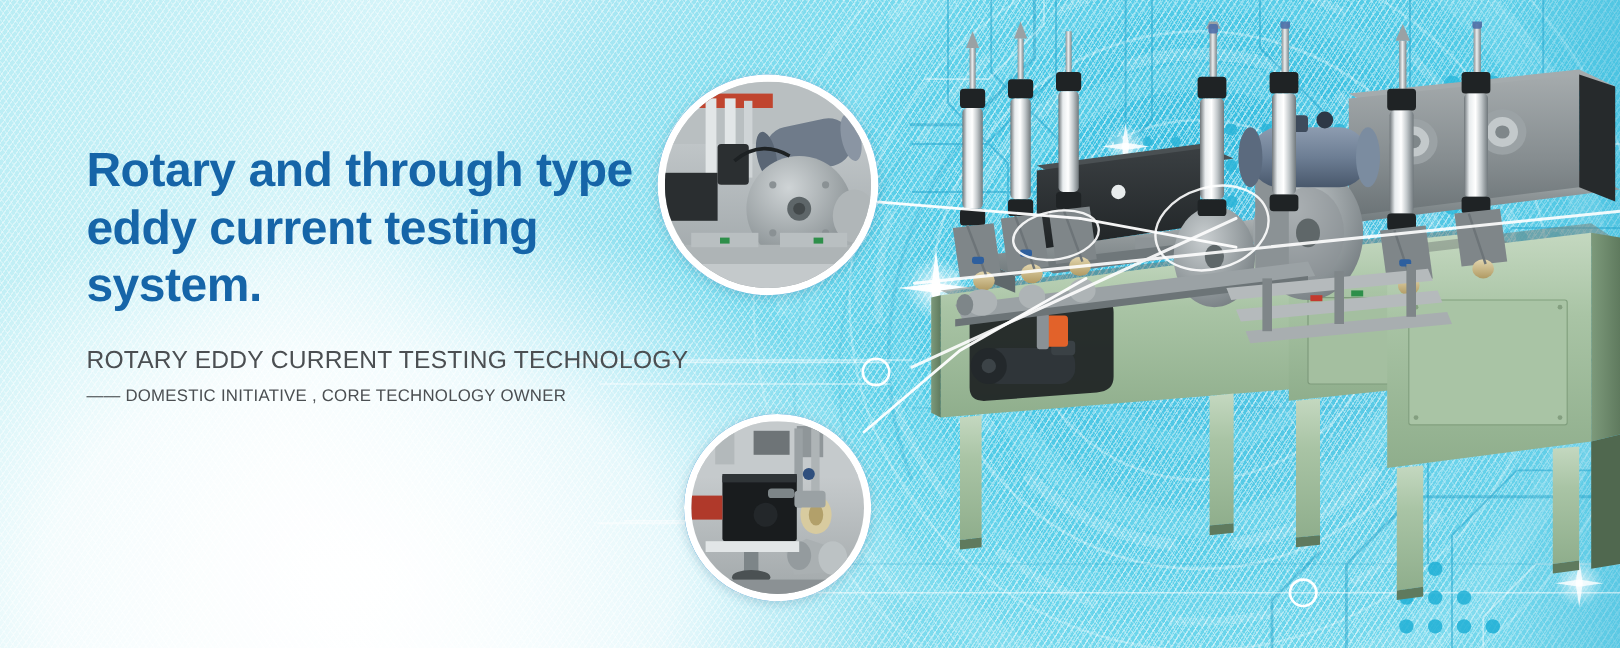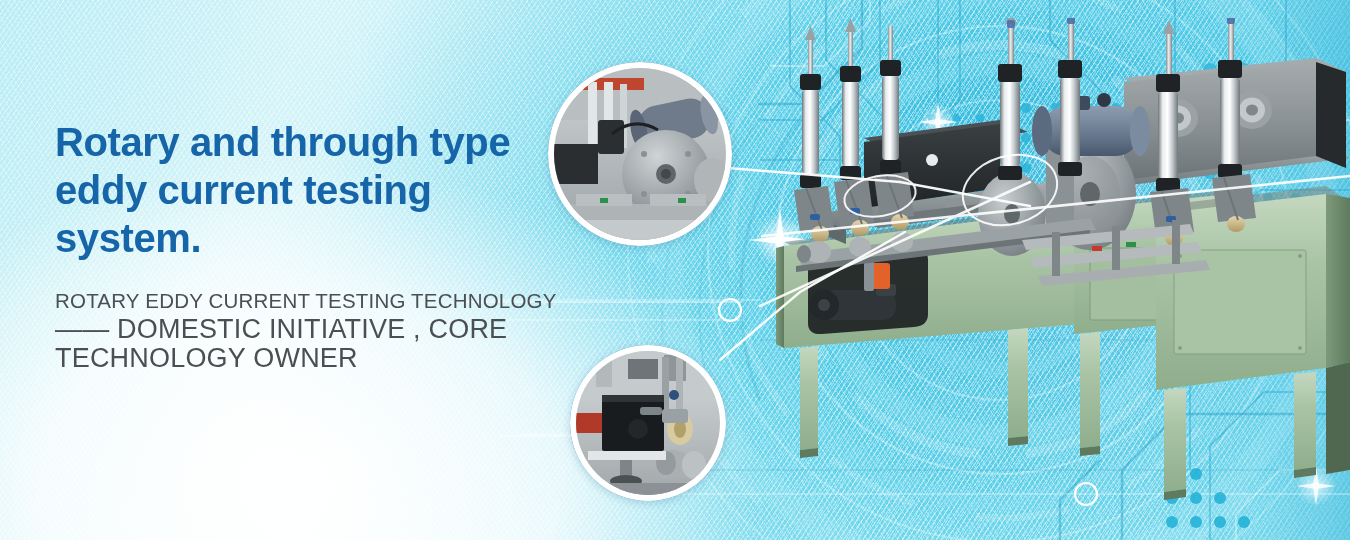--- a/index.html
+++ b/index.html
@@ -76,40 +76,40 @@
     background-image:
       repeating-linear-gradient(118deg, rgba(255,255,255,.33) 0px, rgba(255,255,255,.33) 1px, rgba(255,255,255,0) 1px, rgba(255,255,255,0) 5px);
     -webkit-mask-image:linear-gradient(to right, rgba(0,0,0,0) 44%, rgba(0,0,0,1) 62%);
             mask-image:linear-gradient(to right, rgba(0,0,0,0) 44%, rgba(0,0,0,1) 62%);
   }
 
   svg.layer { pointer-events:none; }
 
   
   #copy {
-    position:absolute; left:55px; top:118px;
+    position:absolute; left:72px; top:118px;
     width:520px;
   }
   #headline {
     font-weight:700;
     font-size:40px;
     line-height:48px;
     letter-spacing:-0.4px;
     color:#1665a8;
     white-space:pre-line;
   }
   #subline-1 {
     margin-top:24px;
     font-size:20.5px;
     line-height:29px;
     letter-spacing:0.2px;
     color:#4b4f52;
   }
   #subline-2 {
-    font-size:27px;
+    font-size:14px;
     line-height:29px;
     letter-spacing:0.2px;
     color:#4b4f52;
   }
 
   
   .inset {
     position:absolute;
     border-radius:50%;
     background:#ffffff;

